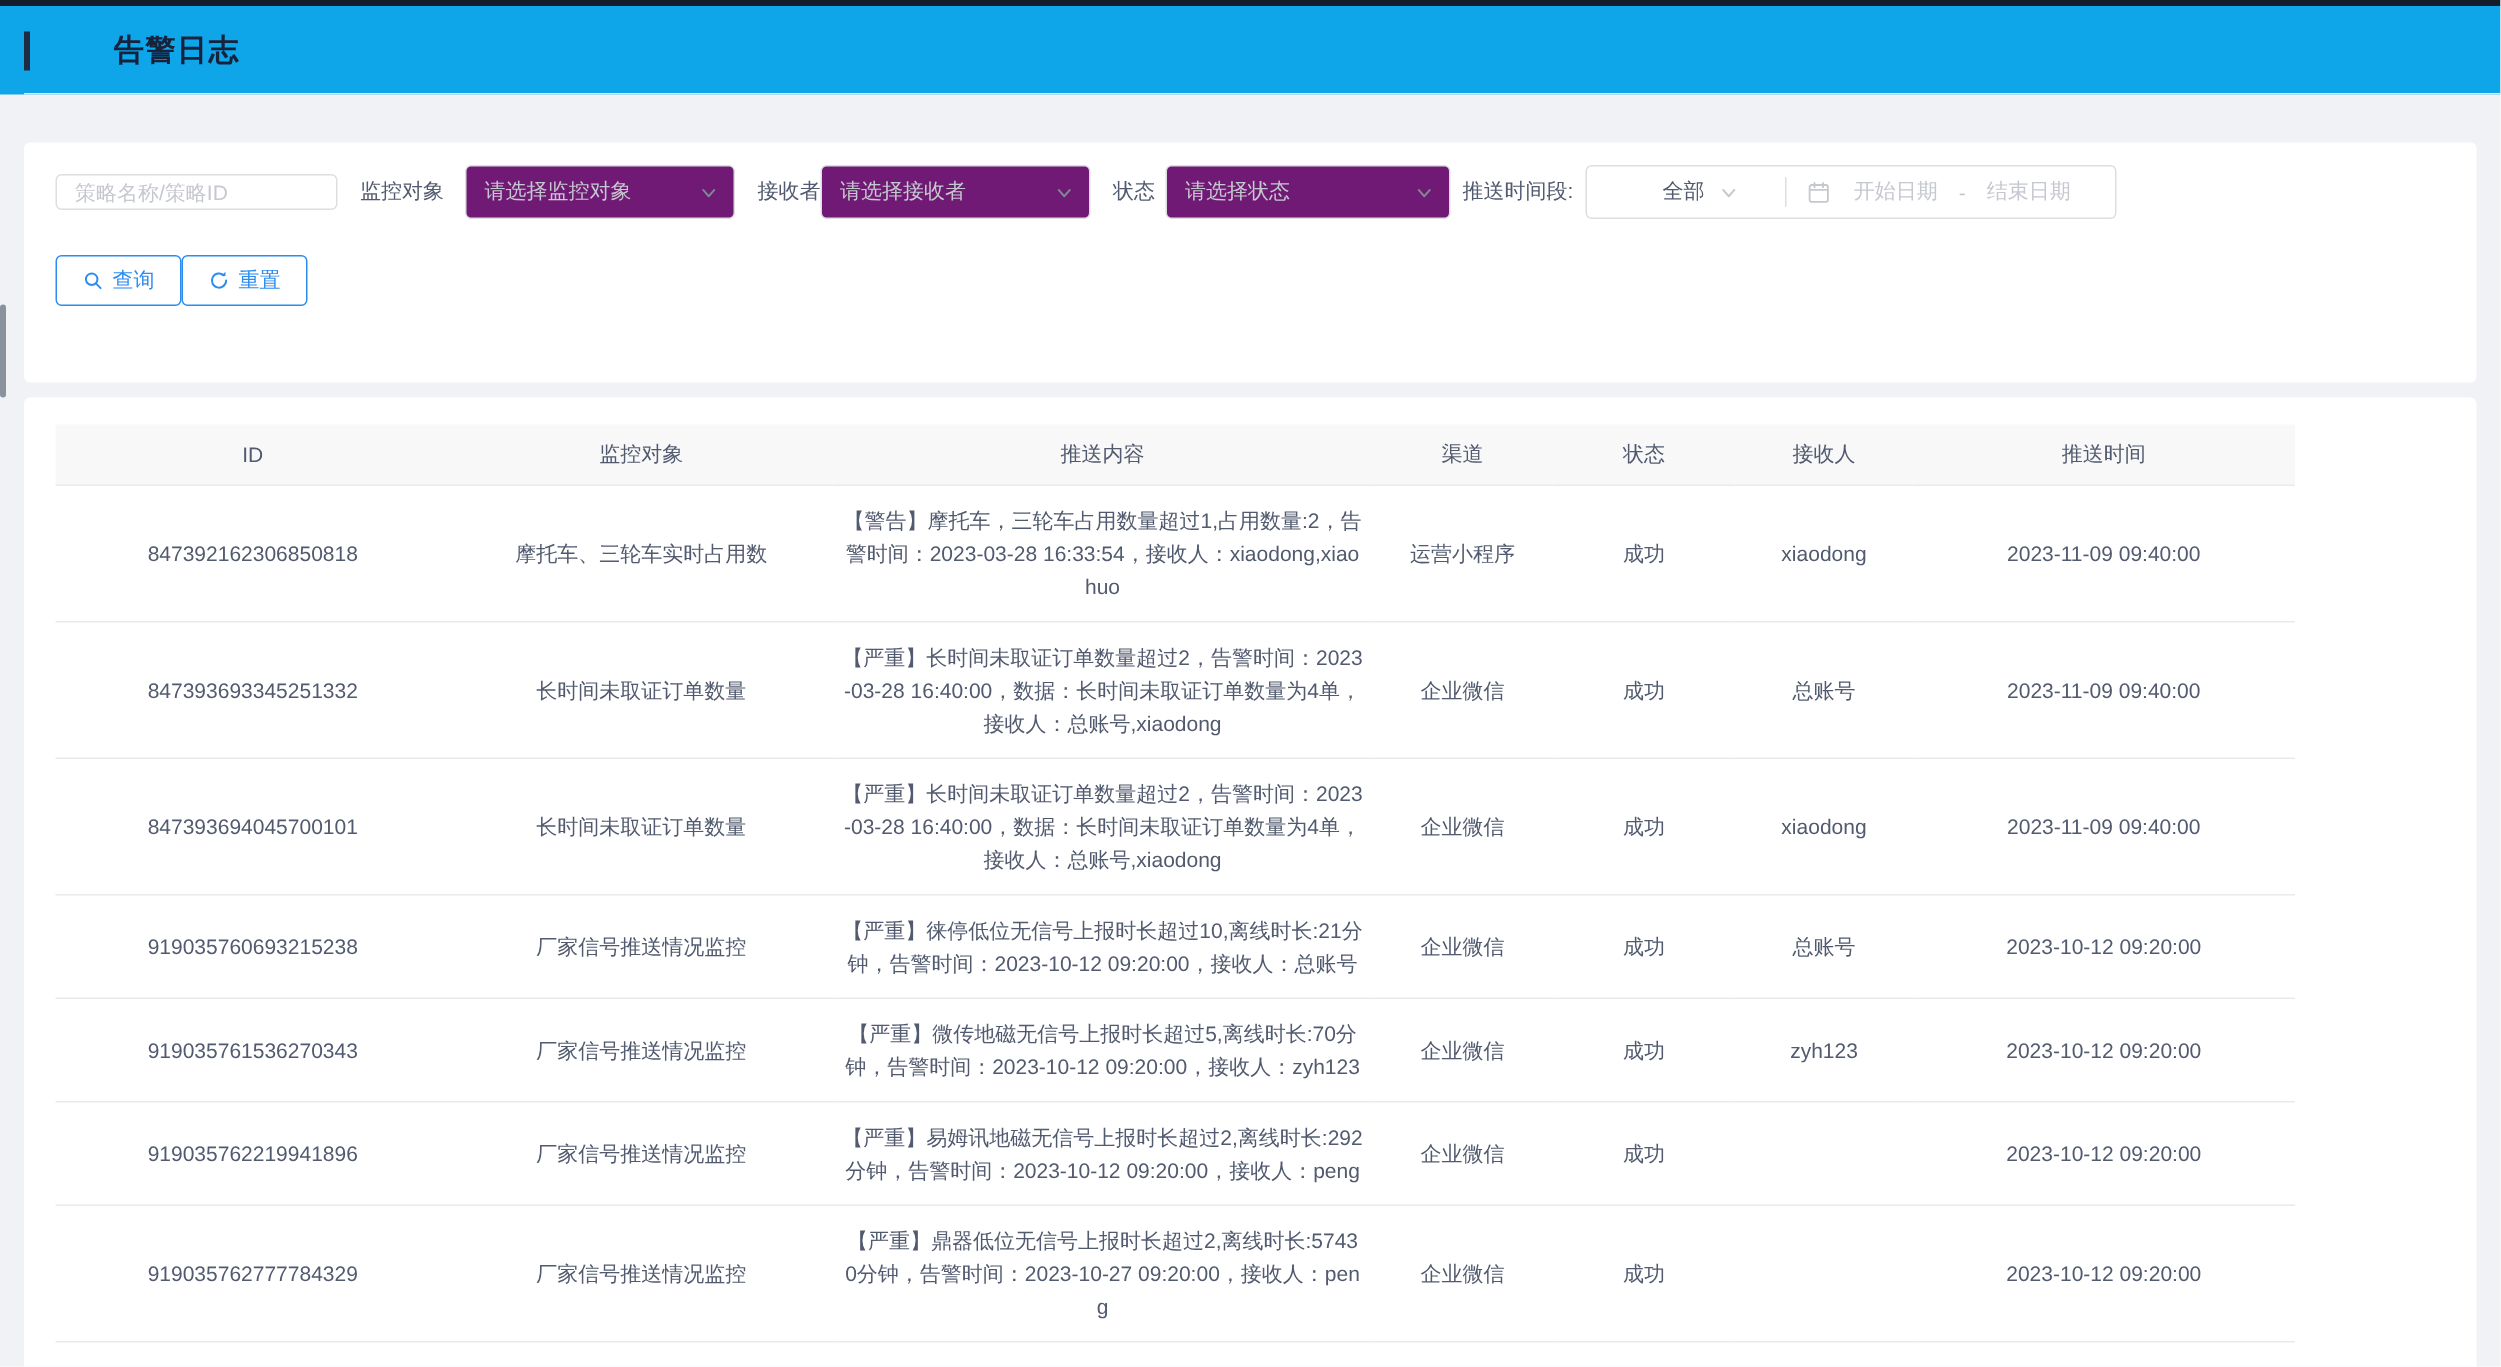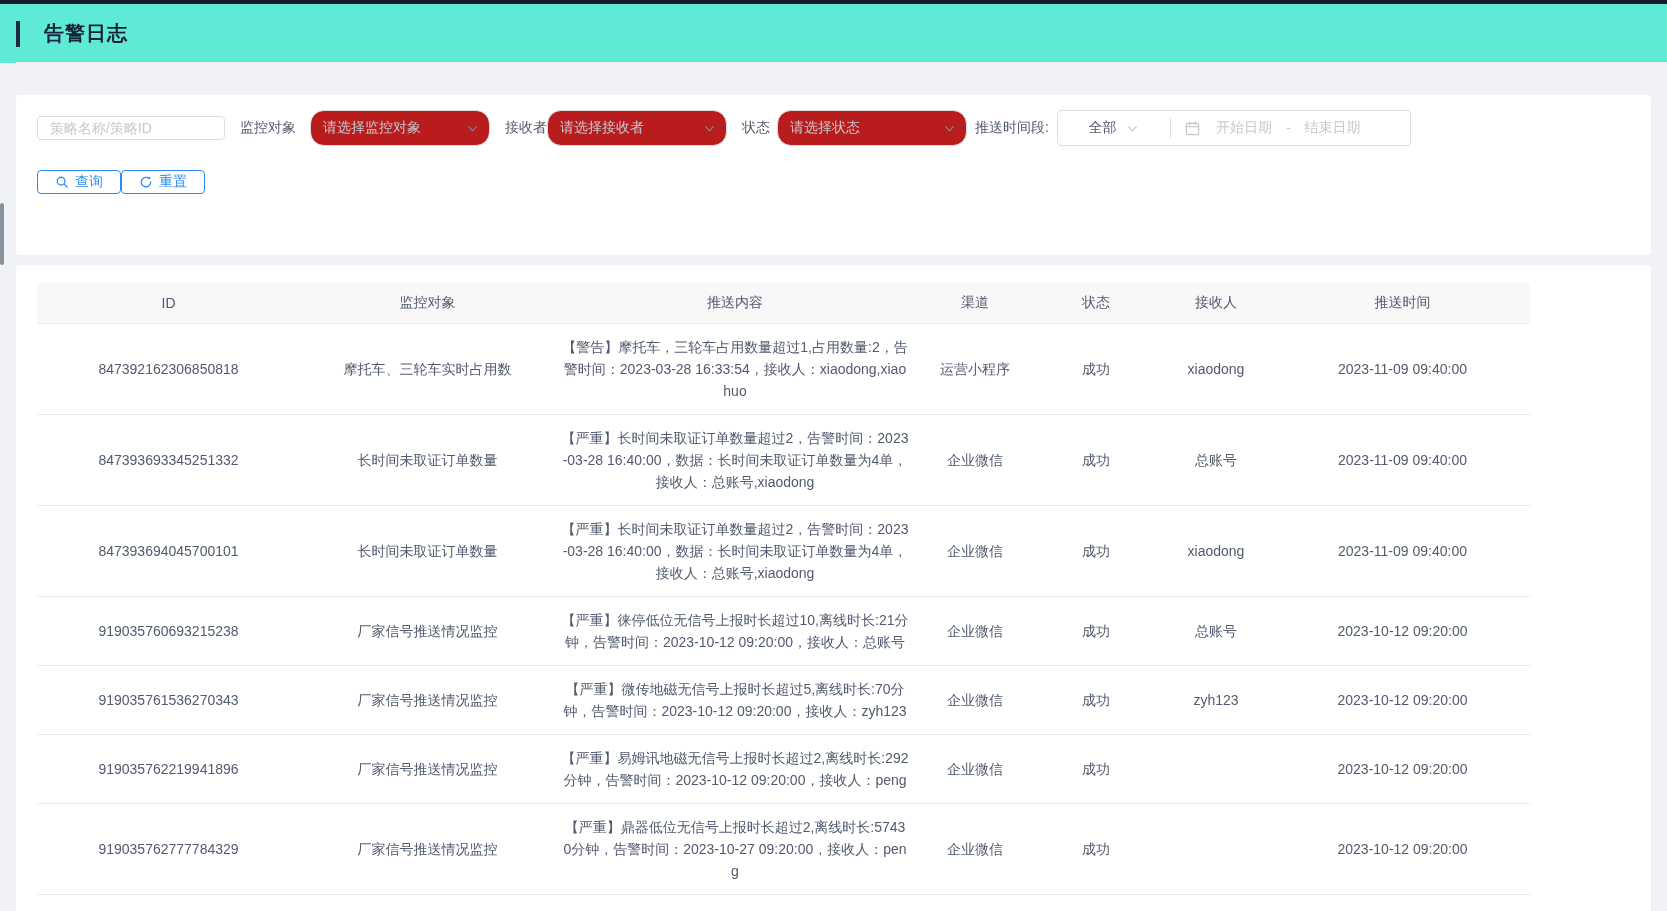--- a/index.html
+++ b/index.html
@@ -3,22 +3,22 @@
 <meta charset="utf-8">
 <style>
   * { margin:0; padding:0; box-sizing:border-box; }
   html,body { width:1667px; height:911px; overflow:hidden; }
   body {
     font-family:"Liberation Sans","DejaVu Sans",sans-serif;
     background:#f0f2f5; color:#515a6e; font-size:14px; position:relative;
   }
   .top-edge { position:absolute; top:0; left:0; width:100%; height:4px; background:#141c2b; }
   .page-header {
-    position:absolute; top:4px; left:0; width:100%; height:59px; background:#5eead4;
-    display:flex; align-items:center;
+    position:absolute; top:4px; left:0; width:100%; height:59px; background:#0ea5e9;
+    display:flex; align-items:center;gap:32px;
   }
   .page-header .divider { position:absolute; bottom:0; left:16px; right:0; height:1px; background:#e8eaec; }
   .accent-bar { width:4px; height:26px; background:#1f2b43; margin-left:16px; }
   .page-title { font-size:20px; font-weight:600; color:#17233d; margin-left:24px; letter-spacing:1px; }
 
   .left-scrollbar { position:absolute; left:0; top:203px; width:4px; height:62px; background:#8a929e; border-radius:2px; }
 
   .card { position:absolute; left:16px; width:1635px; background:#fff; border-radius:4px; }
   .filter-card { top:95px; height:160px; }
   .table-card { top:265px; height:700px; }
@@ -29,44 +29,44 @@
   .ml8 { margin-left:8px; } .ml7 { margin-left:7px; }
 
   .text-input {
     width:188px; height:24px; border:1px solid #dcdee2; border-radius:4px;
     padding:0 12px; font-size:14px; color:#515a6e; outline:none; background:#fff;
     font-family:inherit;
   }
   .text-input::placeholder { color:#c5c8ce; }
 
   .select-box {
-    height:36px; border:1px solid #dcdee2; border-radius:14px; background:#b91c1c;
+    height:36px; border:1px solid #dcdee2; border-radius:4px; background:#701a75;
     display:flex; align-items:center; justify-content:space-between; padding:0 10px 0 12px;
     cursor:pointer;
   }
   .w180 { width:180px; } .w190 { width:190px;gap:24px; }
   .select-placeholder { color:#c5c8ce; }
   .chevron { width:13px; height:13px; flex:0 0 auto; }
 
   .daterange-group {
     width:354px; height:36px; border:1px solid #dcdee2; border-radius:4px; background:#fff;
-    display:flex; align-items:center; margin-left:8px;
+    display:flex; align-items:center; margin-left:8px;padding-left:20px;
   }
   .preset-select { display:flex; align-items:center; justify-content:center; gap:10px; width:112px; cursor:pointer; }
   .preset-value { color:#515a6e; }
   .vsep { width:1px; height:20px; background:#dcdee2; }
   .cal-icon { width:15px; height:15px; margin:0 8px 0 14px; flex:0 0 auto; }
   .date-ph { color:#c5c8ce; }
   .date-start { width:72px; text-align:center; cursor:text; }
   .date-sep { color:#c5c8ce; margin:0 6px; }
   .date-end { width:72px; text-align:center; cursor:text; }
 
   .button-row { display:flex; align-items:center; padding:24px 0 0 21px; }
   .btn {
-    height:24px; width:84px; border:1px solid #2d8cf0; border-radius:4px; background:#fff;
+    height:34px; width:84px; border:1px solid #2d8cf0; border-radius:4px; background:#fff;
     color:#2d8cf0; font-size:14px; display:flex; align-items:center; justify-content:center;
     gap:6px; cursor:pointer; font-family:inherit;
   }
   .btn svg { width:14px; height:14px; }
 
   .log-table { border-collapse:collapse; table-layout:fixed; width:1493px; margin:18px 0 0 21px; }
   .log-table th {
     background:#f8f8f9; height:40px; font-weight:500; color:#515a6e; font-size:14px;
     text-align:center; border-bottom:1px solid #e8eaec; padding:0 6px;
   }

